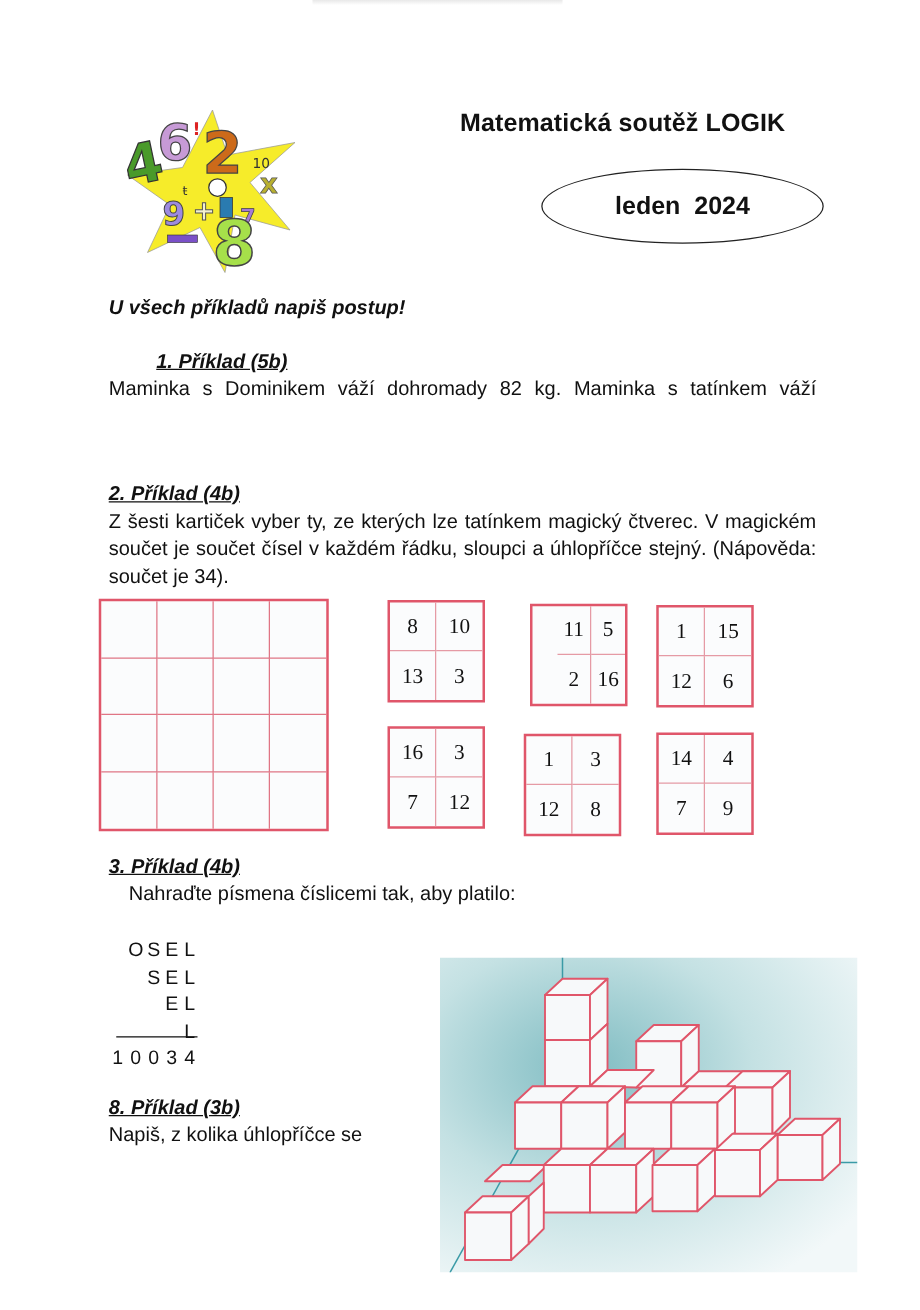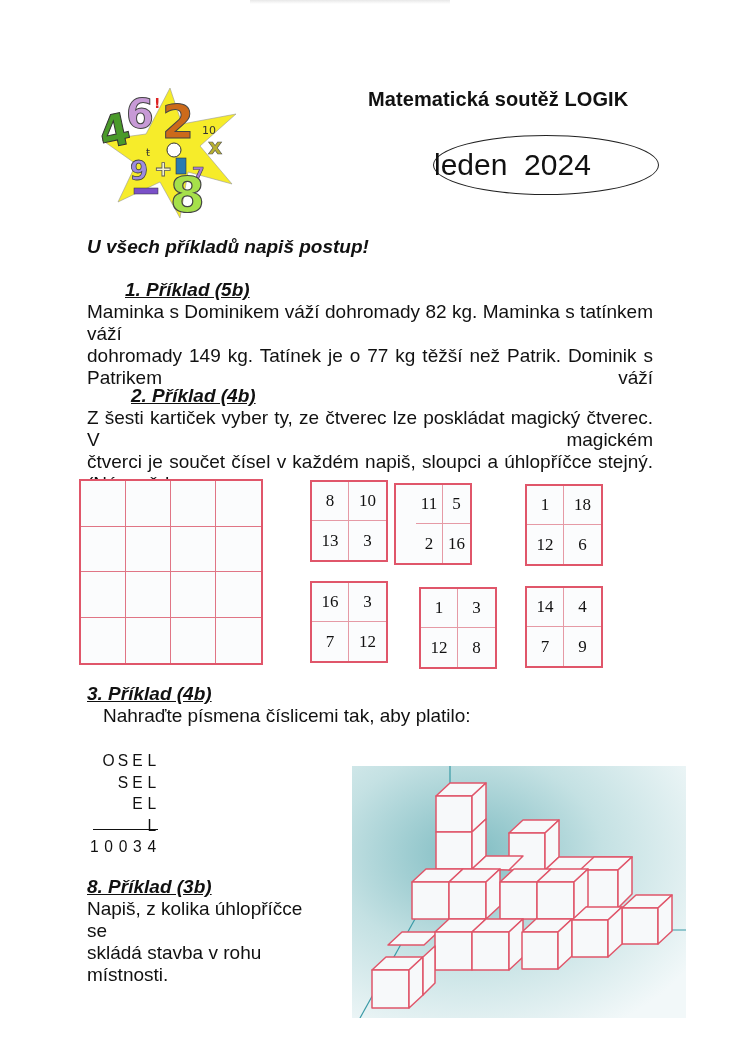--- a/index.html
+++ b/index.html
@@ -13,32 +13,32 @@
       background: linear-gradient(#e8e8e8, #ffffff);
     }
     .logo { position: absolute; left: 96px; top: 84px; width: 148px; height: 136px; }
     .title {
       position: absolute; left: 368px; top: 88px; font-size: 20px; font-weight: bold;
       letter-spacing: 0.1px;
     }
     .oval {
       position: absolute; left: 433px; top: 135px; width: 226px; height: 60px;
       border: 1.3px solid #222; border-radius: 50%;
-      display: flex; align-items: center; 
-      font-size: 30px; font-weight: normal; box-sizing: border-box;
+      display: flex; align-items: center; justify-content: center;
+      font-size: 20px; font-weight: bold; box-sizing: border-box;
     }
     .oval span { white-space: pre; }
-    .text { position: absolute; font-size: 19px; line-height: 22px; }
+    .text { position: absolute; font-size: 16px; line-height: 22px; }
     .instr { left: 87px; top: 236px; font-weight: bold; font-style: italic; }
     .heading { font-weight: bold; font-style: italic; text-decoration: underline; }
     .para { width: 566px; text-align: justify; }
     .para.last { text-align-last: justify; }
     .p1h { left: 87px; top: 279px; margin-left: 38px; }
     .p1 { left: 87px; top: 301px; }
-    .p2h { left: 87px; top: 385px; margin-left: 44px; }
+    .p2h { left: 87px; top: 385px; }
     .p2 { left: 87px; top: 407px; }
     .p3h { left: 87px; top: 683px; }
     .p3 { left: 87px; top: 705px; margin-left: 16px; }
     .p4h { left: 87px; top: 876px; }
     .p4 { left: 87px; top: 898px; width: 240px; }
 
     .biggrid {
       position: absolute; left: 79px; top: 479px; width: 184px; height: 186px;
       border: 2px solid #e0566a; box-sizing: border-box;
       display: grid; grid-template-columns: repeat(4, 1fr); grid-template-rows: repeat(4, 1fr);
@@ -54,21 +54,21 @@
       display: grid; grid-template-columns: 1fr 1fr; grid-template-rows: 1fr 1fr;
       font-family: "Liberation Serif", "DejaVu Serif", serif; font-size: 17px;
     }
     .card span {
       display: flex; align-items: center; justify-content: center;
       border-right: 1px solid #e59aa5; border-bottom: 1px solid #e59aa5;
     }
     .card span:nth-child(2n) { border-right: none; }
     .card span:nth-child(n+3) { border-bottom: none; }
     .c1 { left: 310px; top: 480px; }
-    .c2 { left: 394px; top: 483px; padding-left: 20px; }
+    .c2 { left: 424px; top: 483px; padding-left: 20px; }
     .c3 { left: 525px; top: 484px; }
     .c4 { left: 310px; top: 581px; }
     .c5 { left: 419px; top: 587px; }
     .c6 { left: 525px; top: 586px; }
 
     .puzzle {
       position: absolute; left: 87px; top: 750px; font-size: 15.6px; line-height: 21.5px;
     }
     .prow { display: flex; justify-content: flex-end; width: 72px; letter-spacing: 0; }
     .prow span { width: 14.4px; text-align: center; display: inline-block; }
@@ -102,27 +102,26 @@
 <div class="title">Matematická soutěž LOGIK</div>
 <div class="oval">
   <span>leden  2024</span>
 </div>
 
 <div class="text instr">U všech příkladů napiš postup!</div>
 
 <div class="text heading p1h">1. Příklad (5b)</div>
 <div class="text p1">
   <div class="para last">Maminka s Dominikem váží dohromady 82 kg. Maminka s tatínkem váží</div>
-  <div class="para last">dohromady 149 kg. Tatínek je o 77 kg těžší než Patrik. Dominik s Patrikem váží</div>
 </div>
 
 <div class="text heading p2h">2. Příklad (4b)</div>
 <div class="text p2">
-  <div class="para last">Z šesti  kartiček vyber ty, ze čtverec lze poskládat magický čtverec. V magickém</div>
-  <div class="para last">čtverci je součet čísel v každém napiš, sloupci a úhlopříčce stejný. (Nápověda:</div>
+  <div class="para last">Z šesti  kartiček vyber ty, ze kterých lze tatínkem magický čtverec. V magickém</div>
+  <div class="para last">součet je součet čísel v každém řádku, sloupci a úhlopříčce stejný. (Nápověda:</div>
   <div class="para">součet je 34).</div>
 </div>
 
 <div class="biggrid">
   <div></div>
     <div></div>
     <div></div>
     <div></div>
   <div></div>
     <div></div>
@@ -145,21 +144,21 @@
   <span>3</span>
 </div>
 <div class="card c2">
   <span>11</span>
   <span>5</span>
   <span>2</span>
   <span>16</span>
 </div>
 <div class="card c3">
   <span>1</span>
-  <span>18</span>
+  <span>15</span>
   <span>12</span>
   <span>6</span>
 </div>
 <div class="card c4">
   <span>16</span>
   <span>3</span>
   <span>7</span>
   <span>12</span>
 </div>
 <div class="card c5">
@@ -203,21 +202,20 @@
     <span>0</span>
     <span>3</span>
     <span>4</span>
   </div>
 </div>
 <div class="sumline"></div>
 
 <div class="text heading p4h">8. Příklad (3b)</div>
 <div class="text p4">
   <div>Napiš, z kolika úhlopříčce se</div>
-  <div>skládá stavba v rohu místnosti.</div>
 </div>
 
 <svg class="cubes" viewBox="0 0 334 252">
   <defs>
     <radialGradient id="wallg" cx="0.35" cy="0.35" r="0.8">
       <stop offset="0" stop-color="#7fbcc2"></stop>
       <stop offset="0.5" stop-color="#c4e1e3"></stop>
       <stop offset="1" stop-color="#f2f8f9"></stop>
     </radialGradient>
   </defs>

